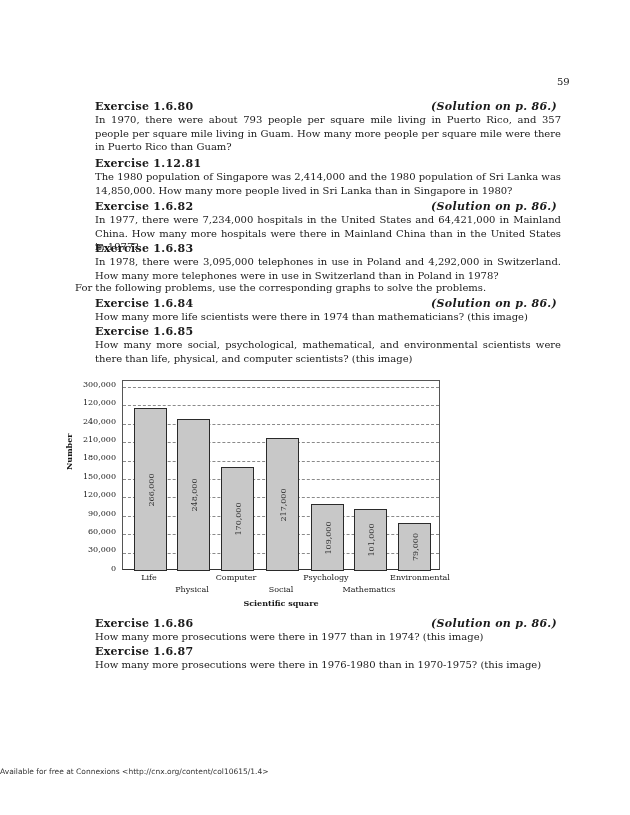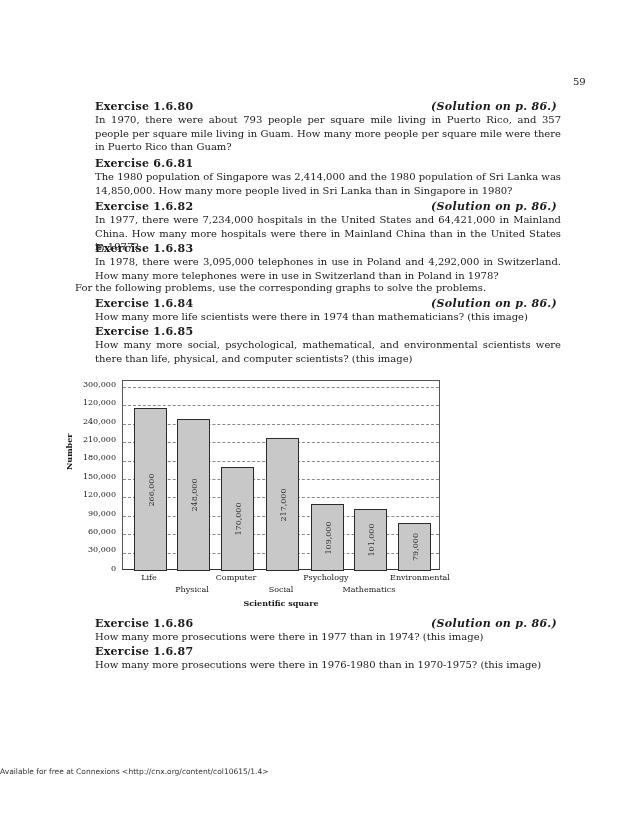--- a/index.html
+++ b/index.html
@@ -1,19 +1,19 @@
 <!DOCTYPE html>
 <html><head>
 <meta charset="utf-8">
 <style>
   html, body { margin: 0; padding: 0; background: #ffffff; }
   body { width: 630px; height: 815px; position: relative; overflow: hidden;
          font-family: "DejaVu Serif", "Liberation Serif", serif; color: #1a1a1a; }
   .abs { position: absolute; }
-  .page-num { left: 557px; top: 76px; font-size: 10px; margin-left: 16px; }
+  .page-num { left: 557px; top: 76px; font-size: 10px; }
   .ex-head { position: absolute; left: 95px; width: 462px; font-size: 11px; font-weight: bold; letter-spacing: 0.3px; }
   .ex-head .sol { position: absolute; right: 0; top: 0; font-style: italic; font-weight: bold; }
   .ex-body { position: absolute; left: 95px; width: 466px; font-size: 10px; line-height: 13.5px; text-align: justify; }
   .intro { position: absolute; left: 75px; font-size: 10px; }
   .footer { position: absolute; left: 0; width: 630px; top: 767px; font-family: "DejaVu Sans", sans-serif; font-size: 7.5px; color: #333; }
 
   .chart-title { position: absolute; left: 122px; width: 318px; top: 370px; text-align: center; font-size: 8px; font-weight: bold; letter-spacing: 0.2px; margin-top: 32px; }
   .plot { position: absolute; left: 122px; top: 380px; width: 318px; height: 190px; border: 1px solid #555; border-bottom: 1.5px solid #333; box-sizing: border-box; background: #fff; }
   .gridline { position: absolute; left: 0; right: 0; height: 0; border-top: 1px dashed #8a8a8a; }
   .ytick { position: absolute; right: 512px; font-size: 8px; text-align: right; width: 60px; }
@@ -28,21 +28,21 @@
 
 <div class="abs page-num">59</div>
 
 <div class="ex-head" style="top:100px">
   <span>Exercise 1.6.80</span>
   <span class="sol">(Solution on p. 86.)</span>
 </div>
 <div class="ex-body" style="top:113px">In 1970, there were about 793 people per square mile living in Puerto Rico, and 357 people per square mile living in Guam. How many more people per square mile were there in Puerto Rico than Guam?</div>
 
 <div class="ex-head" style="top:157px">
-  <span>Exercise 6.6.81</span>
+  <span>Exercise 1.12.81</span>
   <span class="sol"></span>
 </div>
 <div class="ex-body" style="top:170px">The 1980 population of Singapore was 2,414,000 and the 1980 population of Sri Lanka was 14,850,000. How many more people lived in Sri Lanka than in Singapore in 1980?</div>
 
 <div class="ex-head" style="top:200px">
   <span>Exercise 1.6.82</span>
   <span class="sol">(Solution on p. 86.)</span>
 </div>
 <div class="ex-body" style="top:213px">In 1977, there were 7,234,000 hospitals in the United States and 64,421,000 in Mainland China. How many more hospitals were there in Mainland China than in the United States in 1977?</div>
 

